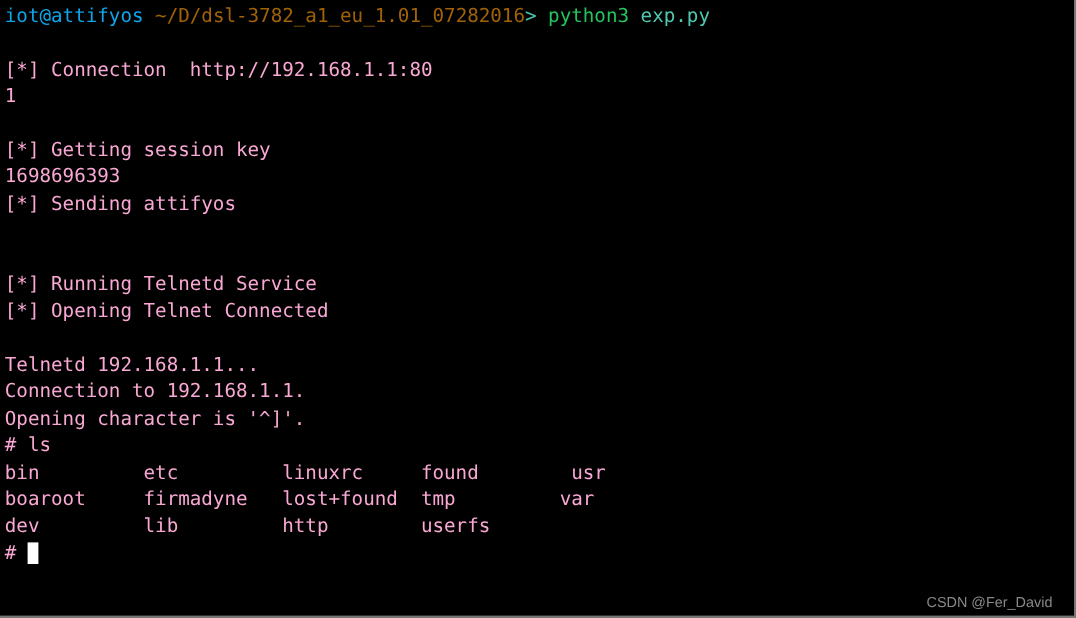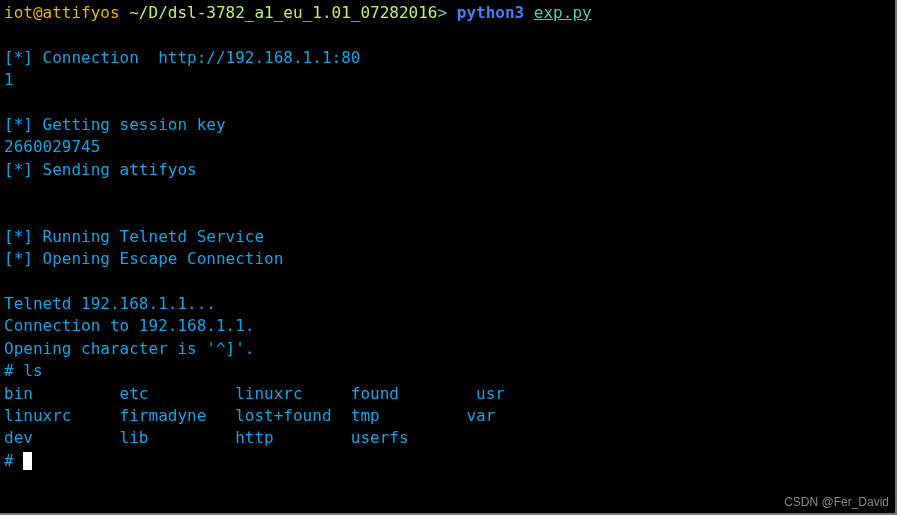--- a/index.html
+++ b/index.html
@@ -15,37 +15,37 @@
       font-size: 16px;
       line-height: 1.4;
       color: #fff;
       padding: 2px 4px;
       position: relative;
       overflow: hidden;
     }
     .terminal {
       white-space: pre;
     }
-    .prompt-user { color: #eab308; }
-    .prompt-path { color: #bef264; }
+    .prompt-user { color: #0ea5e9; }
+    .prompt-path { color: #a16207; }
     .prompt-arrow { color: #4ec9b0; }
-    .cmd-bold { font-weight: bold; color: #3b82f6; }
-    .cmd-arg { color: #4ec9b0; text-decoration: underline; }
-    .output { color: #0ea5e9; }
+    .cmd-bold { font-weight: normal; color: #22c55e; }
+    .cmd-arg { color: #4ec9b0; }
+    .output { color: #f9a8d4; }
     .cursor {
       display: inline-block;
       width: 9px;
       height: 18px;
       background: #fff;
       vertical-align: text-bottom;
     }
     .watermark {
       position: absolute;
       bottom: 4px;
-      right: 8px;
+      right: 20px;
       color: #888;
       font-size: 12px;
       font-family: Arial, sans-serif;
     }
     .border-right {
       position: absolute;
       right: 0;
       top: 0;
       bottom: 0;
       width: 2px;
@@ -62,31 +62,31 @@
   </style>
 </head>
 <body>
 
 <div class="terminal"><span class="prompt-user">iot@attifyos</span><span> </span><span class="prompt-path">~/D/dsl-3782_a1_eu_1.01_07282016</span><span class="prompt-arrow">&gt;</span><span> </span><span class="cmd-bold">python3</span> <span class="cmd-arg">exp.py</span>
 <span class="output"></span>
 <span class="output">[*] Connection  http://192.168.1.1:80</span>
 <span class="output">1</span>
 <span class="output"></span>
 <span class="output">[*] Getting session key</span>
-<span class="output">2660029745</span>
+<span class="output">1698696393</span>
 <span class="output">[*] Sending attifyos</span>
 <span class="output"></span>
 <span class="output"></span>
 <span class="output">[*] Running Telnetd Service</span>
-<span class="output">[*] Opening Escape Connection</span>
+<span class="output">[*] Opening Telnet Connected</span>
 <span class="output"></span>
 <span class="output">Telnetd 192.168.1.1...</span>
 <span class="output">Connection to 192.168.1.1.</span>
 <span class="output">Opening character is '^]'.</span>
 <span class="output"># ls</span>
 <span class="output">bin         etc         linuxrc     found        usr</span>
-<span class="output">linuxrc     firmadyne   lost+found  tmp         var</span>
+<span class="output">boaroot     firmadyne   lost+found  tmp         var</span>
 <span class="output">dev         lib         http        userfs</span>
 <span class="output"># </span><span class="cursor"></span></div>
 
 <div class="watermark">CSDN @Fer_David</div>
 <div class="border-right"></div>
 <div class="border-bottom"></div>
 
 </body></html>

